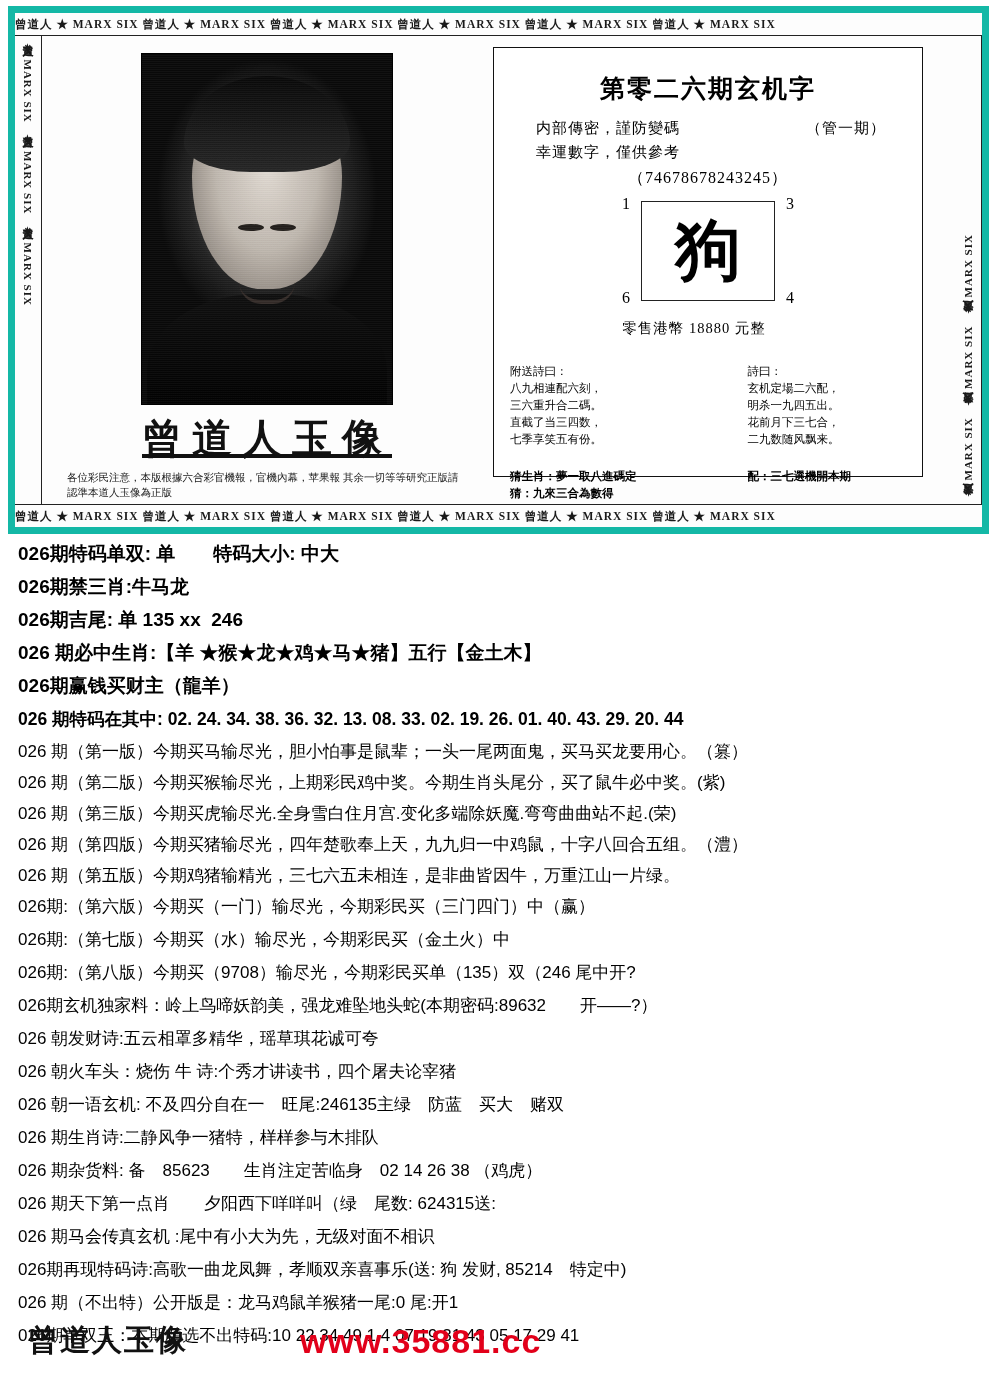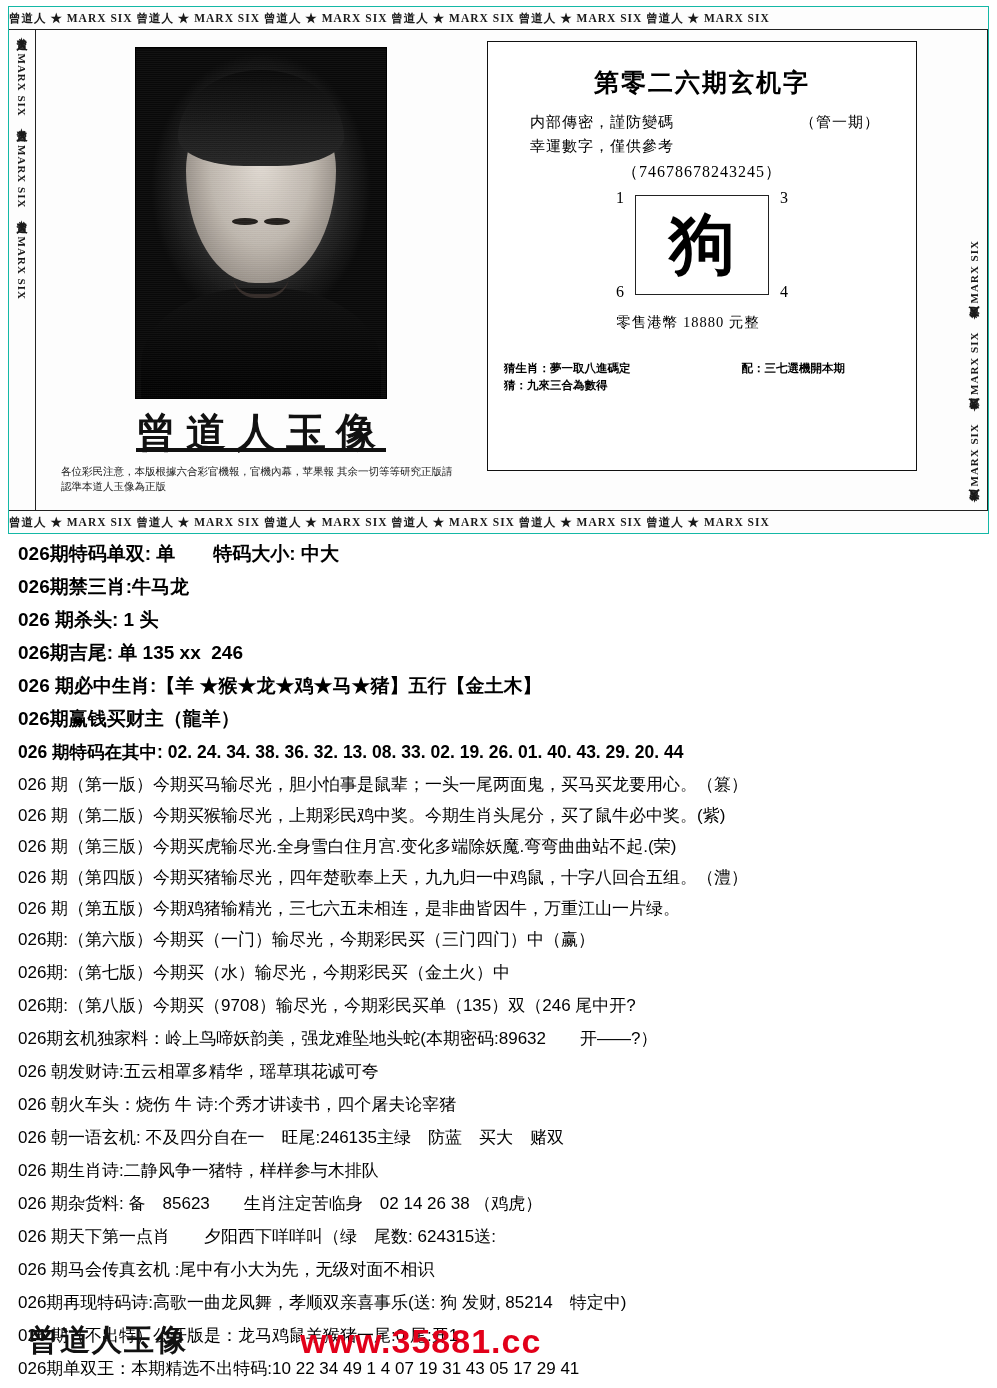--- a/index.html
+++ b/index.html
@@ -14,21 +14,21 @@
     color: #000;
     position: relative;
     overflow: hidden;
   }
 
   
   .poster {
     position: relative;
     margin: 6px 8px 0 8px;
     height: 528px;
-    border: 1px solid #14b8a6;
+    border: 7px solid #14b8a6;
     background: #fdfdfd;
     box-sizing: border-box;
   }
   .marx-band {
     position: absolute;
     left: 0;
     right: 0;
     height: 22px;
     font-family: "Liberation Serif", serif;
     font-size: 11.5px;
@@ -328,35 +328,50 @@
         <span class="corner-num tr">3</span>
         <span class="corner-num bl">6</span>
         <span class="corner-num br">4</span>
         <div class="zodiac-box">
           <span class="zodiac-char">狗</span>
         </div>
       </div>
 
       <div class="panel-price">零售港幣 18880 元整</div>
 
+      <div class="poem-area">
+        <div class="poem-col left">
+          <span>附送詩曰：</span>
+          <span>八九相連配六刻，
+三六重升合二碼。
+直截了当三四数，
+七季享笑五有份。</span>
+        </div>
+        <div class="poem-col right">
+          <span>詩曰：</span>
+          <span>玄机定場二六配，
+明杀一九四五出。
+花前月下三七合，
+二九数随风飘来。</span>
+        </div>
+      </div>
 
       <div class="poem-area">
         <div class="panel-foot" style="width:56%">猜生肖：夢一取八進碼定
 猜：九來三合為數得</div>
         <div class="panel-foot" style="width:40%">配：三七選機開本期</div>
       </div>
     </div>
 
   </div>
 </div>
 
 <div class="body-text" id="lines-host">
     <p class="line big">026期特码单双: 单　　特码大小: 中大</p>
     <p class="line big">026期禁三肖:牛马龙</p>
-    <p class="line big">026 期杀头: 1 头</p>
     <p class="line big">026期吉尾: 单 135 xx  246</p>
     <p class="line big">026 期必中生肖:【羊 ★猴★龙★鸡★马★猪】五行【金土木】</p>
     <p class="line big">026期赢钱买财主（龍羊）</p>
     <p class="line b17">026 期特码在其中: 02. 24. 34. 38. 36. 32. 13. 08. 33. 02. 19. 26. 01. 40. 43. 29. 20. 44</p>
     <p class="line dense">026 期（第一版）今期买马输尽光，胆小怕事是鼠辈；一头一尾两面鬼，买马买龙要用心。（篡）</p>
     <p class="line dense">026 期（第二版）今期买猴输尽光，上期彩民鸡中奖。今期生肖头尾分，买了鼠牛必中奖。(紫)</p>
     <p class="line dense">026 期（第三版）今期买虎输尽光.全身雪白住月宫.变化多端除妖魔.弯弯曲曲站不起.(荣)</p>
     <p class="line dense">026 期（第四版）今期买猪输尽光，四年楚歌奉上天，九九归一中鸡鼠，十字八回合五组。（澧）</p>
     <p class="line dense">026 期（第五版）今期鸡猪输精光，三七六五未相连，是非曲皆因牛，万重江山一片绿。</p>
     <p class="line ">026期:（第六版）今期买（一门）输尽光，今期彩民买（三门四门）中（赢）</p>

